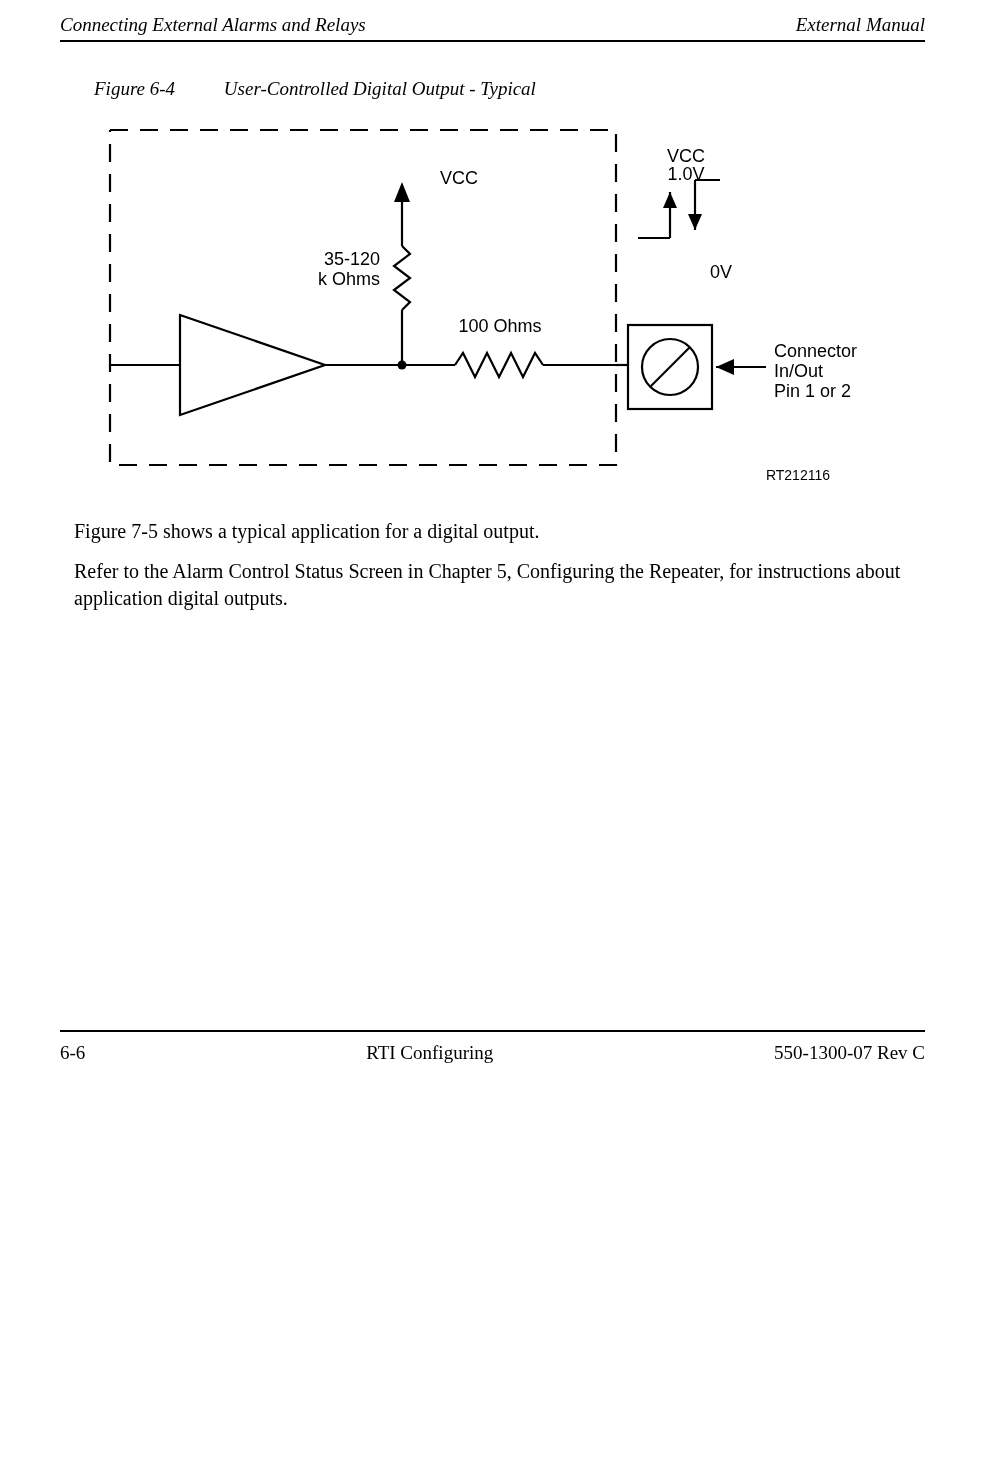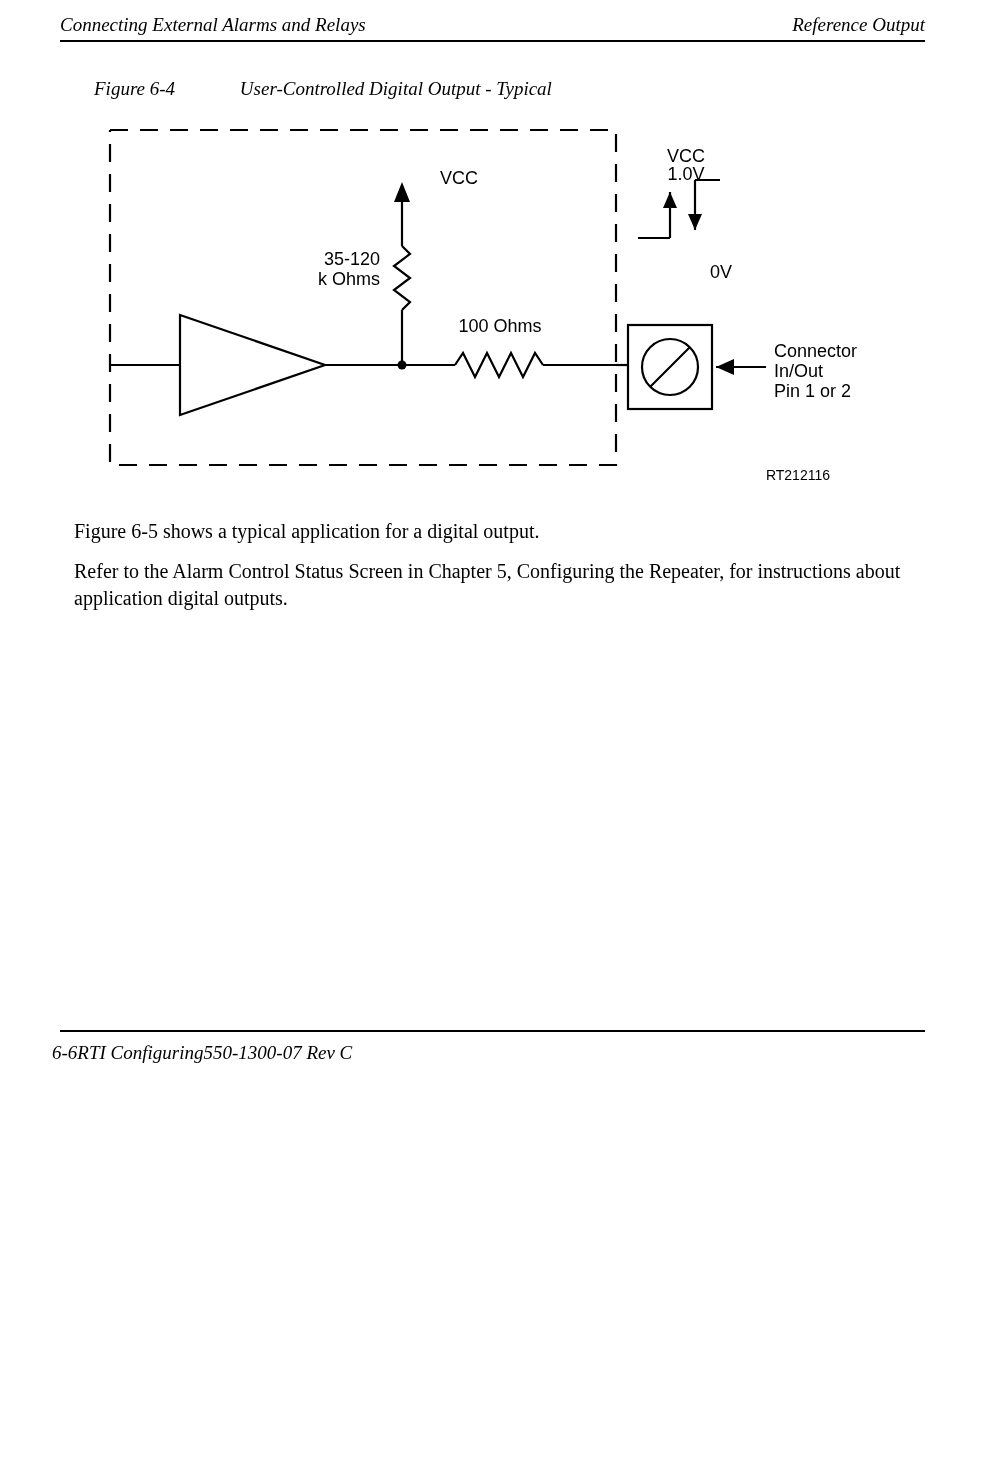--- a/index.html
+++ b/index.html
@@ -37,21 +37,21 @@
     border-top: 2px solid #000;
   }
   .figure-caption {
     position: absolute;
     top: 78px;
     left: 94px;
     font-style: italic;
     font-size: 19px;
   }
   .figure-caption .fig-num {
-    margin-right: 60px;
+    margin-right: 44px;
   }
   .figure-area {
     position: absolute;
     top: 120px;
     left: 60px;
     width: 865px;
     height: 380px;
   }
   .body-text {
     position: absolute;
@@ -65,38 +65,38 @@
   .footer-rule {
     position: absolute;
     bottom: 56px;
     left: 60px;
     right: 60px;
     border-top: 2px solid #000;
   }
   .running-footer {
     position: absolute;
     bottom: 24px;
-    left: 52px;
+    left: 60px;
     right: 60px;
     display: flex;
-    font-style: italic;
+    justify-content: space-between;
     font-size: 19px;
   }
   svg text {
     font-family: Arial, Helvetica, sans-serif;
   }
 </style>
 </head>
 <body>
 
 <div class="page">
 
   <div class="running-header">
     <span>Connecting External Alarms and Relays</span>
-    <span>Reference Output</span>
+    <span>External Manual</span>
   </div>
   <div class="header-rule"></div>
 
   <div class="figure-caption">
     <span class="fig-num">Figure 6-4</span>
     <span>User-Controlled Digital Output - Typical</span>
   </div>
 
   <div class="figure-area">
     <svg viewBox="0 0 865 380" width="865" height="380">
@@ -149,21 +149,21 @@
 
       <path d="M 578 118 L 610 118 M 635 60 L 660 60" fill="none" stroke="#000" stroke-width="2.2"></path>
       <text x="626" y="42" font-size="18" text-anchor="middle">VCC</text>
       <text x="626" y="60" font-size="18" text-anchor="middle">1.0V</text>
       <text x="650" y="158" font-size="18">0V</text>
 
       <text x="770" y="360" font-size="14" text-anchor="end">RT212116</text>
     </svg>
   </div>
 
-  <div class="body-text para1">Figure 6-5 shows a typical application for a digital output.</div>
+  <div class="body-text para1">Figure 7-5 shows a typical application for a digital output.</div>
   <div class="body-text para2">Refer to the Alarm Control Status Screen in Chapter 5, Configuring the Repeater, for instructions about application digital outputs.</div>
 
   <div class="footer-rule"></div>
   <div class="running-footer">
     <span>6-6</span>
     <span>RTI Configuring</span>
     <span>550-1300-07 Rev C</span>
   </div>
 
 </div>

